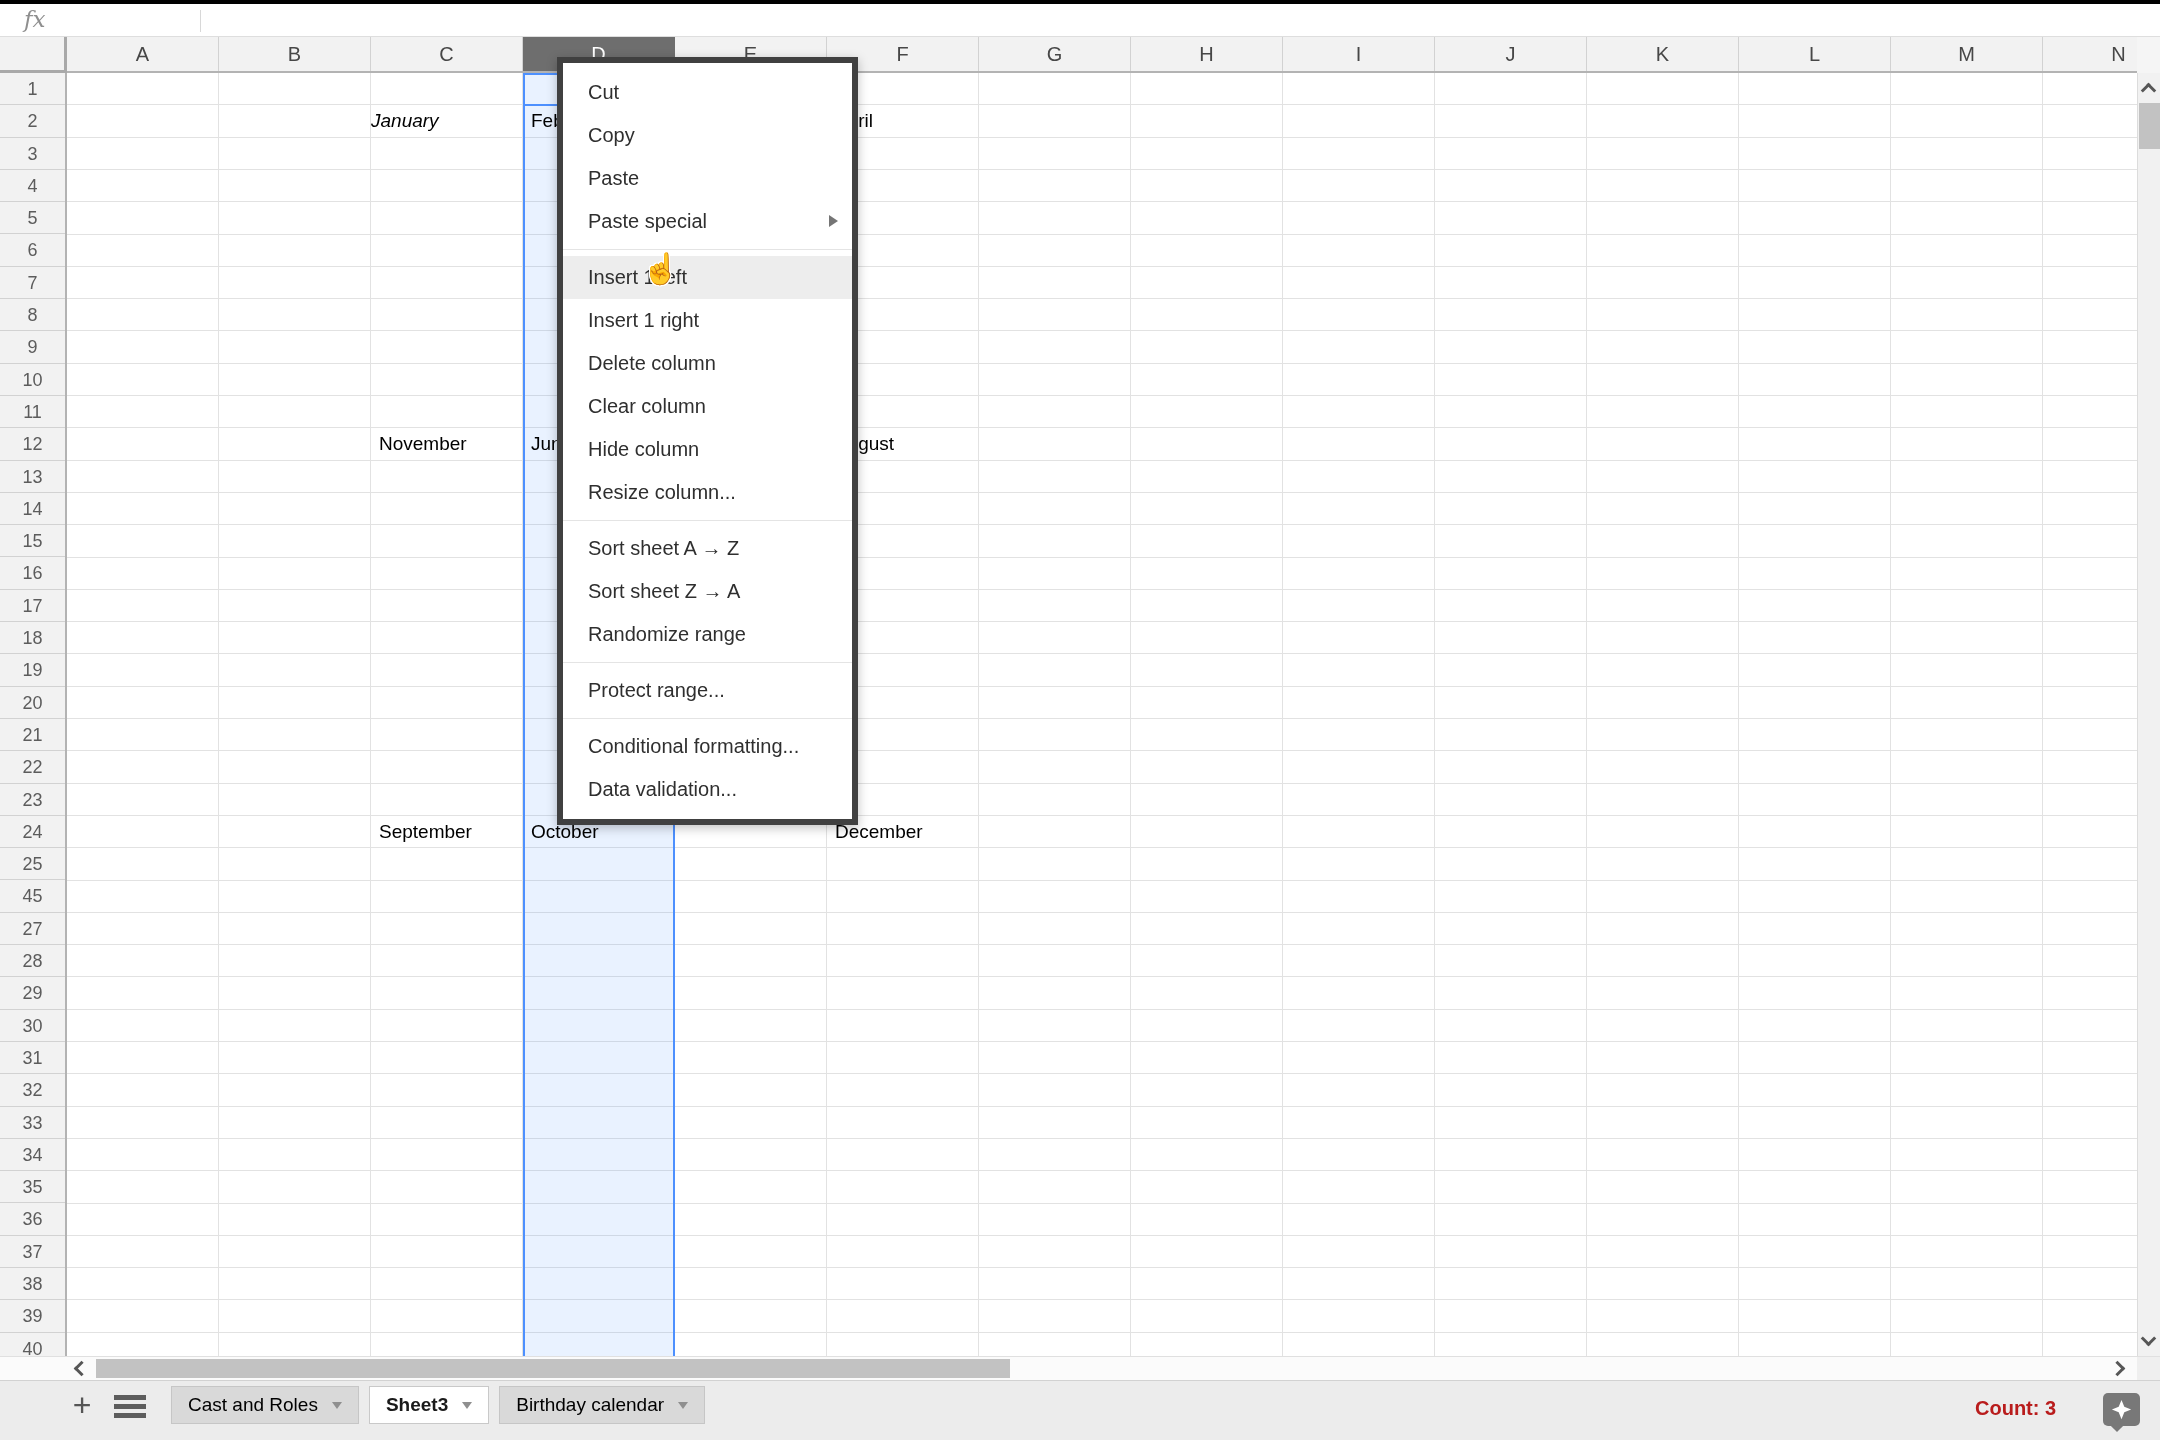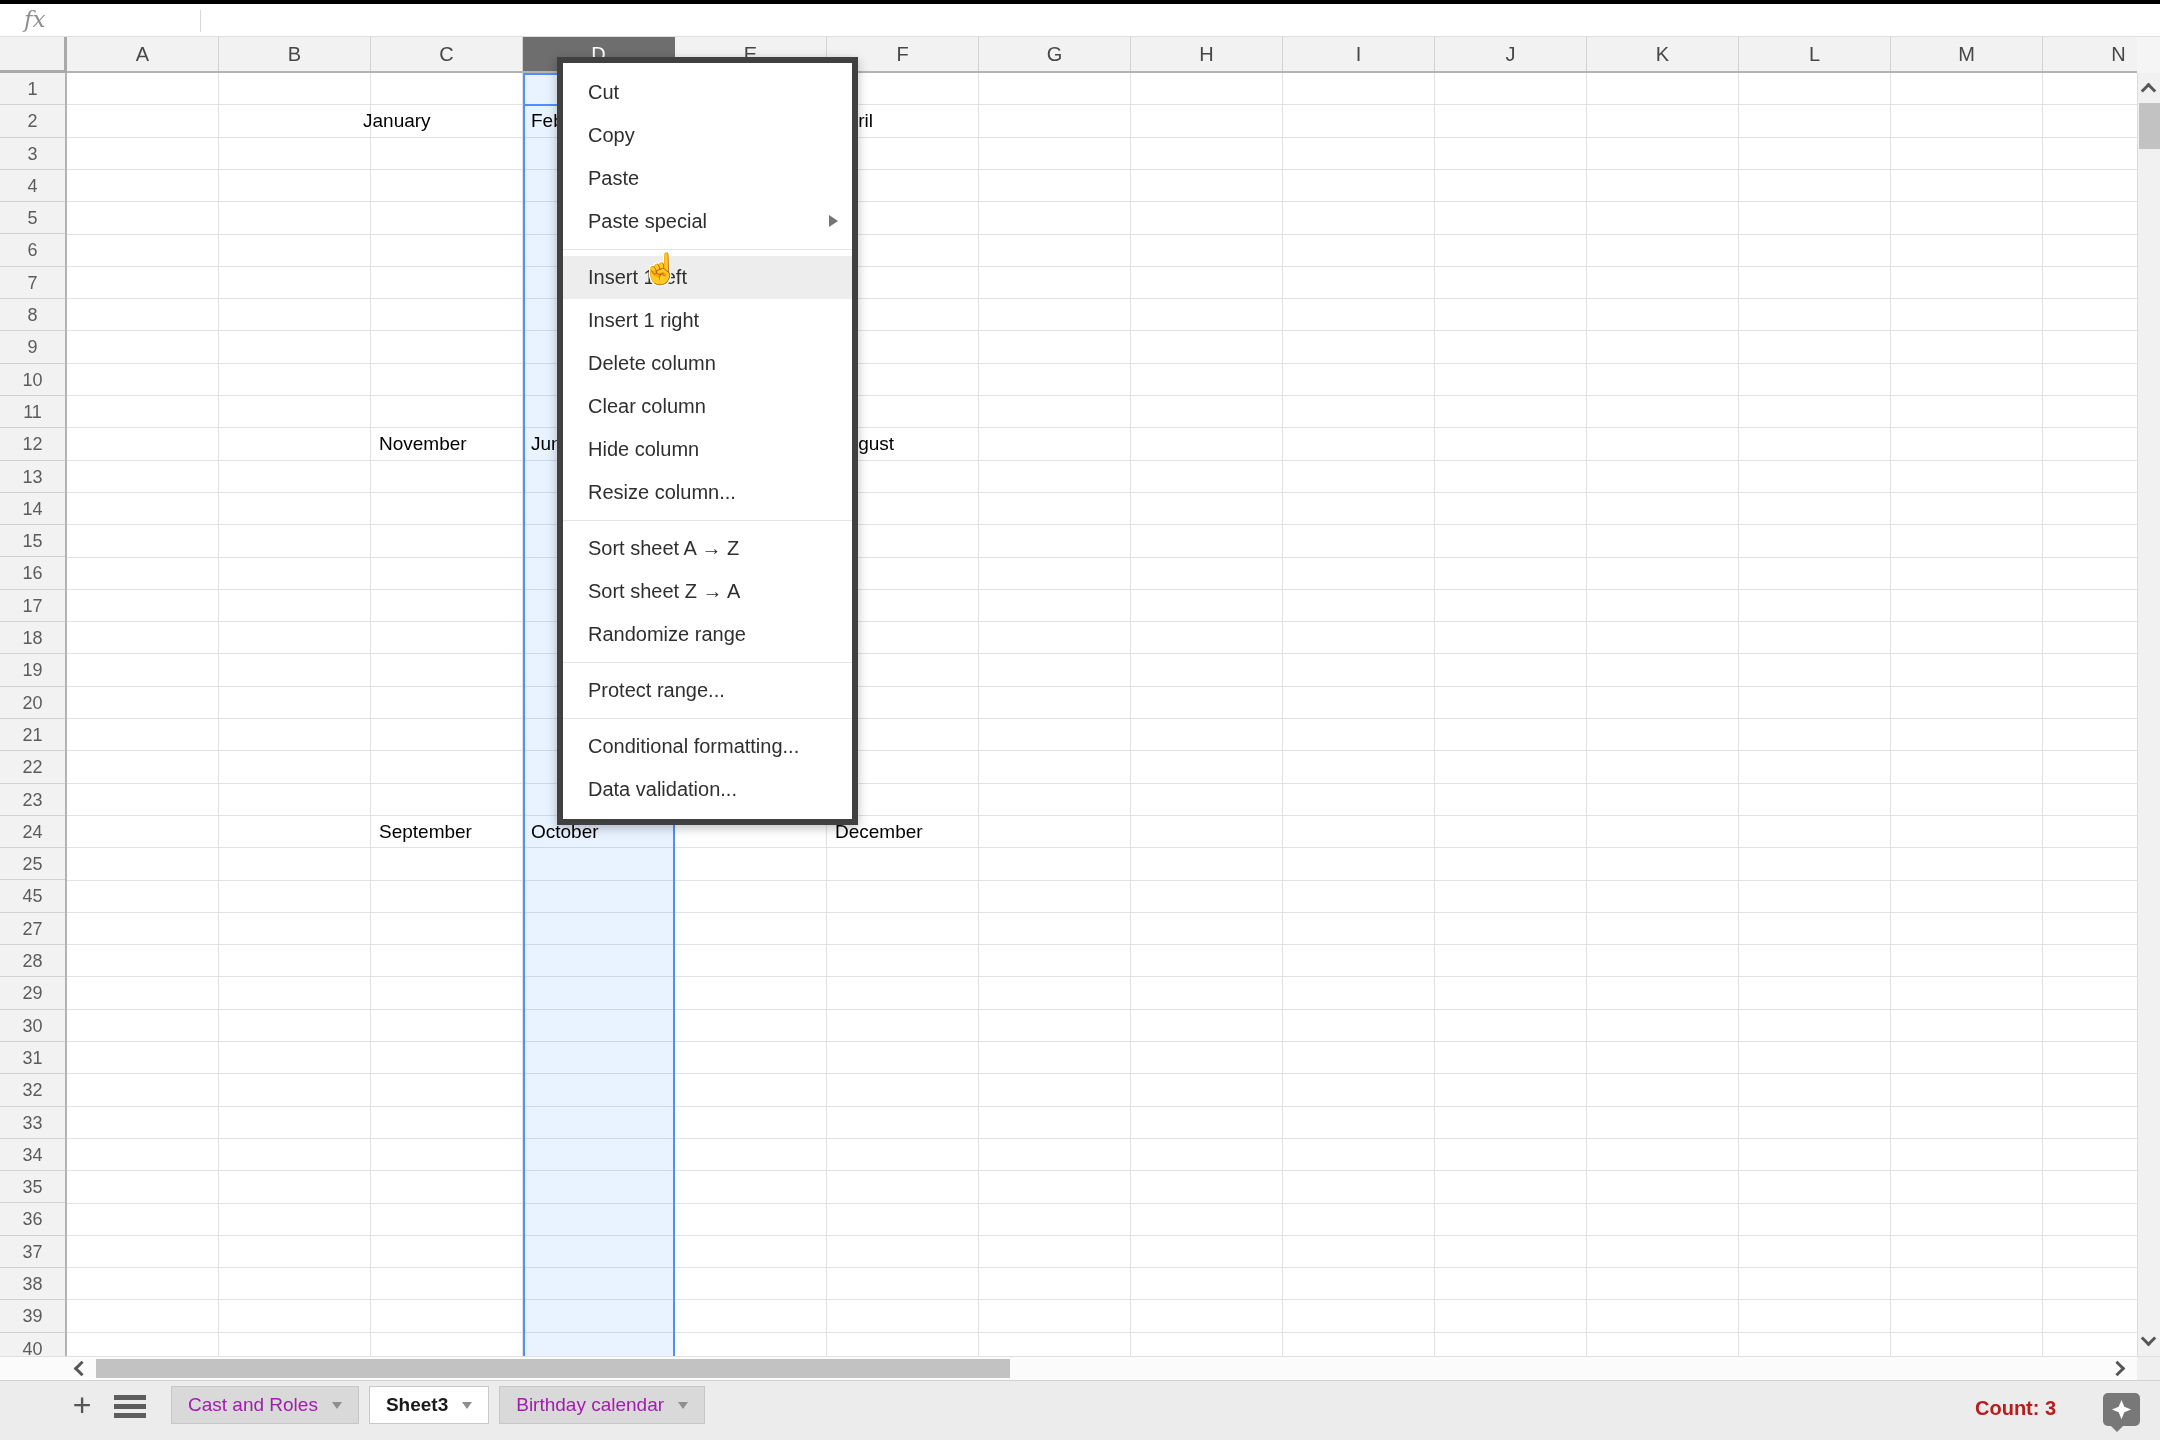--- a/index.html
+++ b/index.html
@@ -84,21 +84,21 @@
 
   
   .tabbar { position:absolute; left:0; top:1380px; width:2160px; height:60px; background:#ececec;
             border-top:1px solid #d2d2d2; }
   .add-sheet-btn { position:absolute; left:64px; top:6px; width:36px; height:36px; font-size:32px;
                    color:#555; text-align:center; line-height:36px; cursor:pointer; }
   .all-sheets-btn { position:absolute; left:114px; top:14px; width:32px; height:26px; cursor:pointer;
                     background:repeating-linear-gradient(to bottom,#5d5d5d 0 5px,transparent 5px 9px); }
   .tabs { position:absolute; left:171px; top:5px; display:flex; gap:10px; }
   .tab { height:38px; line-height:38px; padding:0 16px; background:#d9d9d9; border:1px solid #c6c6c6;
-         font-size:19px; color:#a21caf; display:flex; align-items:center; cursor:pointer; }
+         font-size:19px; color:#000000; display:flex; align-items:center; cursor:pointer; }
   .tab.active { background:#fff; border-color:#c9c9c9; color:#1a1a1a; font-weight:700; }
   .tab-arrow { width:0; height:0; border-top:7px solid #8f8f8f; border-left:5px solid transparent;
                border-right:5px solid transparent; margin-left:14px; }
   .count-label { position:absolute; left:1975px; top:16px; font-size:20px; font-weight:700; color:#b91c1c; }
   .explore-btn { position:absolute; left:2103px; top:12px; width:37px; height:33px; background:#787878;
                  border-radius:5px; cursor:pointer; }
   .explore-btn .tail { position:absolute; left:9px; bottom:-4px; width:10px; height:10px;
                        background:#787878; transform:rotate(45deg); }
   .explore-btn svg { position:absolute; left:8px; top:6px; }
 </style>
@@ -223,21 +223,21 @@
       <div class="hline" style="top: 1032.6px;"></div>
       <div class="hline" style="top: 1064.9px;"></div>
       <div class="hline" style="top: 1097.2px;"></div>
       <div class="hline" style="top: 1129.5px;"></div>
       <div class="hline" style="top: 1161.8px;"></div>
       <div class="hline" style="top: 1194.1px;"></div>
       <div class="hline" style="top: 1226.4px;"></div>
       <div class="hline" style="top: 1258.7px;"></div>
       <div class="col-selection" style="left: 456px;"></div>
       <div class="active-cell" style="left: 456px; top: 0px;"></div>
-      <div class="cell-text" style="left: 288px; top: 32.3px;">January</div>
+      <div class="cell-text" style="left: 296px; top: 32.3px; font-style: italic;">January</div>
       <div class="cell-text" style="left: 456px; top: 32.3px;">February</div>
       <div class="cell-text" style="left: 760px; top: 32.3px;">April</div>
       <div class="cell-text" style="left: 304px; top: 355.3px;">November</div>
       <div class="cell-text" style="left: 456px; top: 355.3px;">June</div>
       <div class="cell-text" style="left: 760px; top: 355.3px;">August</div>
       <div class="cell-text" style="left: 304px; top: 742.9px;">September</div>
       <div class="cell-text" style="left: 456px; top: 742.9px;">October</div>
       <div class="cell-text" style="left: 760px; top: 742.9px;">December</div>
     </div>
 

